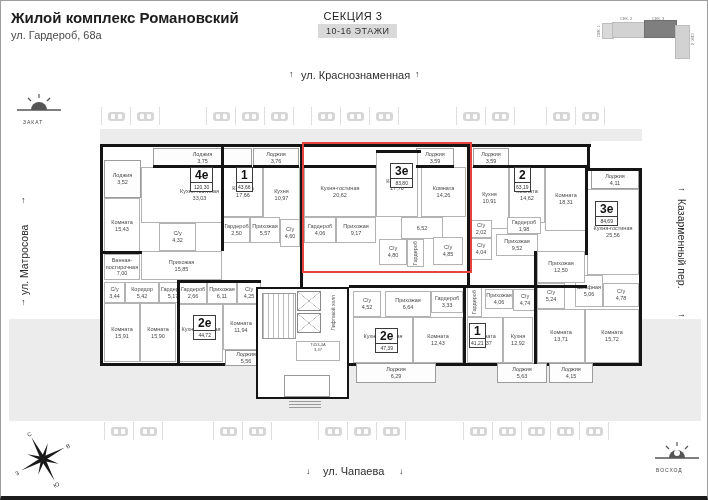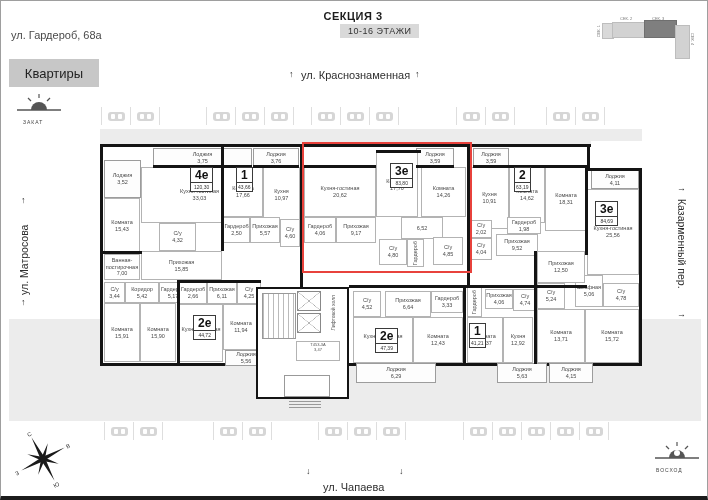--- a/index.html
+++ b/index.html
@@ -2,22 +2,22 @@
 <html><head>
 <meta charset="utf-8">
 <style>
   html,body{margin:0;padding:0;background:#fff;}
   #app{position:relative;width:708px;height:500px;background:#fff;overflow:hidden;
        font-family:"Liberation Sans",sans-serif;border:1px solid #9e9e9e;border-bottom:4px solid #1c1c1c;box-sizing:border-box;}
   .abs{position:absolute;}
   
   .title{left:10px;top:8px;font-size:15px;font-weight:bold;color:#1d1d1d;}
   .address{left:10px;top:28px;font-size:11px;color:#4a4a4a;}
-  .section-title{left:292px;top:9px;width:120px;text-align:center;font-size:11px;font-weight:bold;letter-spacing:.5px;color:#1d1d1d;}
-  .floors-badge{left:317px;top:23px;background:#d9d9d9;color:#333;font-size:9px;padding:2px 8px;letter-spacing:.5px;margin-left:22px;}
+  .section-title{left:292px;top:9px;width:120px;text-align:center;font-size:11px;font-weight:normal;letter-spacing:.5px;color:#1d1d1d;}
+  .floors-badge{left:317px;top:23px;background:#d9d9d9;color:#333;font-size:9px;padding:2px 8px;letter-spacing:.5px;}
   .apts-btn{left:8px;top:58px;width:90px;height:28px;background:#c7c7c7;border:none;font-size:13px;color:#222;
             font-family:"Liberation Sans",sans-serif;cursor:pointer;}
   
   .mm-block{border:1px solid #bdbdbd;}
   .mm-label{font-size:4px;color:#777;white-space:nowrap;}
   .vert{writing-mode:vertical-rl;transform:rotate(180deg);}
   .vert-cw{writing-mode:vertical-rl;}
   
   .street{font-size:11px;color:#2e2e2e;}
   .arrow{font-size:9px;color:#2e2e2e;}
@@ -475,42 +475,42 @@
       <span class="bn">2е</span>
       <span class="ba">47,39</span>
     </div>
   <div class="abs badge" style="left:468px;top:322px;">
       <span class="bn">1</span>
       <span class="ba">41,21</span>
     </div>
 
   <div class="abs redrect"></div>
 
+  <div class="abs title">Жилой комплекс Романовский</div>
   <div class="abs address">ул. Гардероб, 68а</div>
   <div class="abs section-title">СЕКЦИЯ 3</div>
   <div class="abs floors-badge">10-16 ЭТАЖИ</div>
-  <button class="abs apts-btn">Квартиры</button>
 
   <div class="abs" style="left:593px;top:12px;width:104px;height:48px;">
     <span class="abs mm-label vert" style="left:2px;top:12px;">СЕК. 1</span>
     <div class="abs mm-block" style="left:8px;top:10px;width:10px;height:14px;background:#d9d9d9;"></div>
     <span class="abs mm-label" style="left:26px;top:3px;">СЕК. 2</span>
     <div class="abs mm-block" style="left:18px;top:9px;width:32px;height:14px;background:#d2d2d2;"></div>
     <span class="abs mm-label" style="left:58px;top:3px;">СЕК. 3</span>
     <div class="abs mm-block" style="left:50px;top:7px;width:31px;height:16px;background:#7f7f7f;border-color:#6f6f6f;"></div>
     <div class="abs mm-block" style="left:81px;top:12px;width:13px;height:32px;background:#d2d2d2;"></div>
     <span class="abs mm-label vert-cw" style="left:96px;top:20px;">СЕК. 4</span>
   </div>
 
   <span class="abs arrow" style="left:288px;top:68px;">↑</span>
   <span class="abs street" style="left:300px;top:68px;">ул. Краснознаменная</span>
   <span class="abs arrow" style="left:414px;top:68px;">↑</span>
 
   <span class="abs arrow" style="left:305px;top:465px;">↓</span>
-  <span class="abs street" style="left:322px;top:480px;">ул. Чапаева</span>
+  <span class="abs street" style="left:322px;top:464px;">ул. Чапаева</span>
   <span class="abs arrow" style="left:398px;top:465px;">↓</span>
 
   <span class="abs arrow" style="left:20px;top:194px;">↑</span>
   <span class="abs street vert" style="left:17px;top:208px;height:86px;font-size:10.5px;">ул. Матросова</span>
   <span class="abs arrow" style="left:20px;top:296px;">↑</span>
 
   <span class="abs arrow" style="left:676px;top:182px;">→</span>
   <span class="abs street vert-cw" style="left:675px;top:198px;height:110px;font-size:10.5px;">Казарменный пер.</span>
   <span class="abs arrow" style="left:676px;top:308px;">→</span>
 

